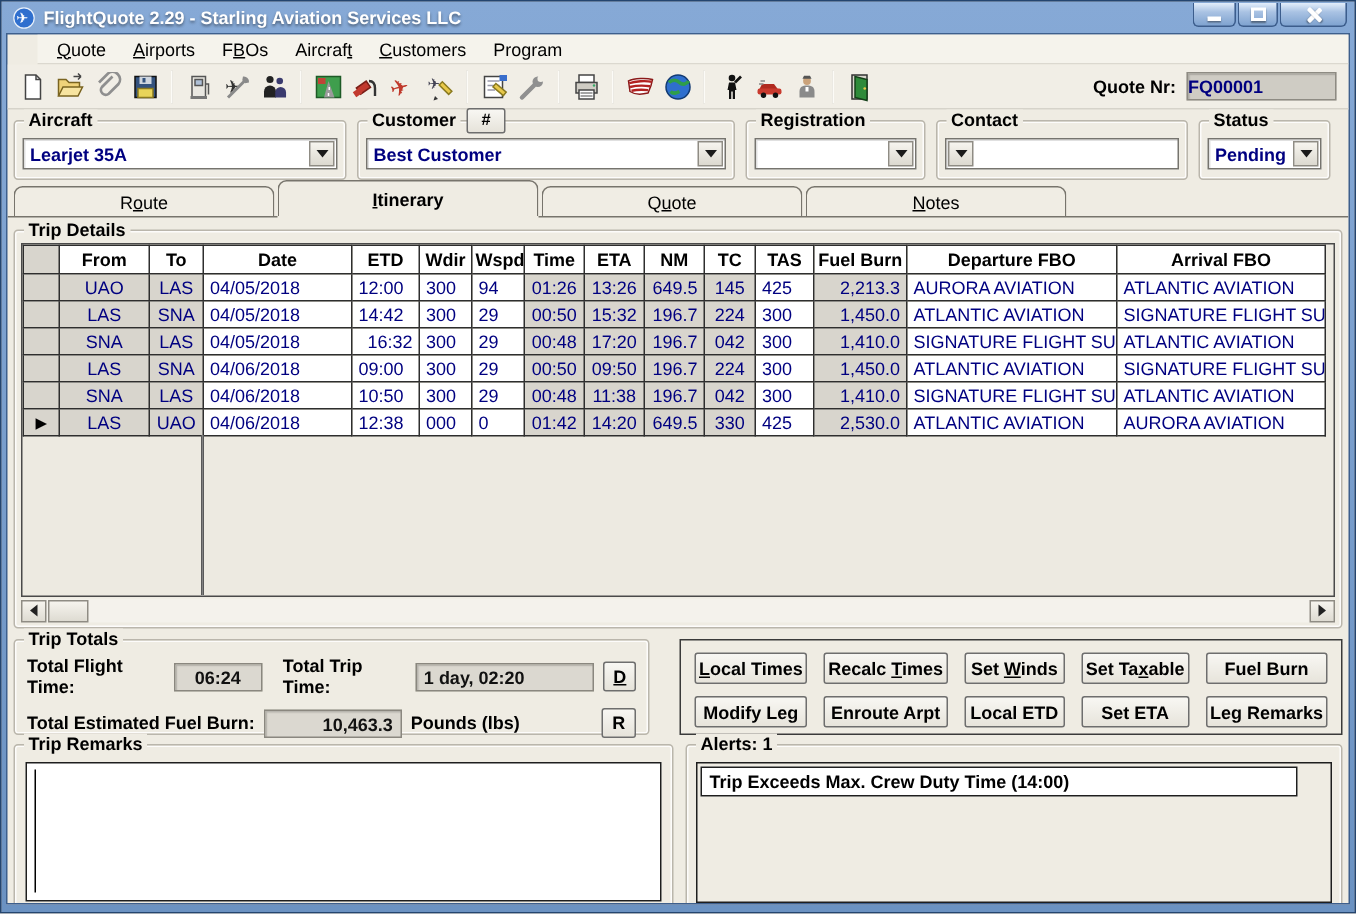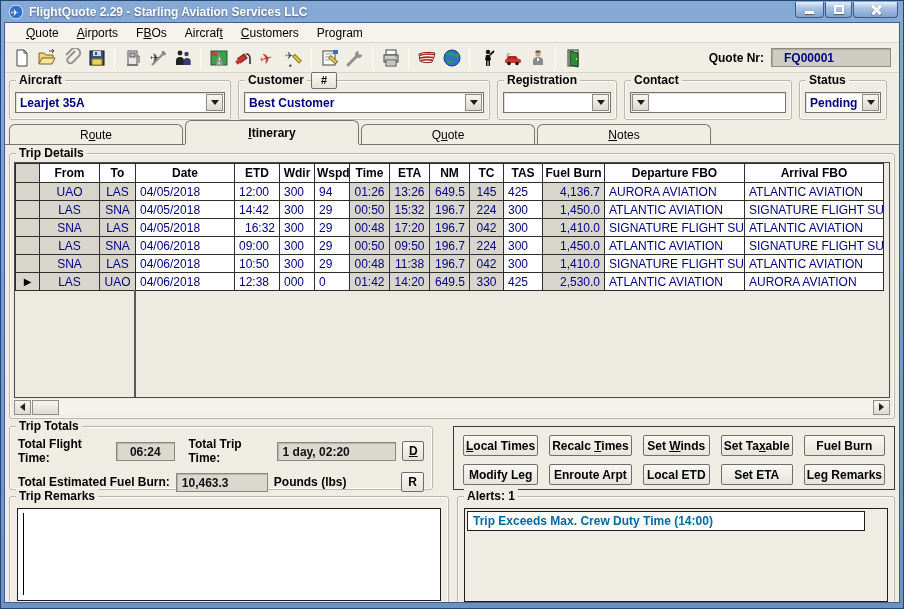--- a/index.html
+++ b/index.html
@@ -21,36 +21,36 @@
   .g-min{ width:9px; height:3px; background:#fff; box-shadow:0 1px 1px rgba(0,0,0,.4); margin-top:5px; }
   .g-max{ width:10px; height:9px; border:2px solid #fff; box-shadow:0 1px 1px rgba(0,0,0,.4); background:transparent; }
   .g-close{ position:relative; width:12px; height:12px; }
   .g-close::before,.g-close::after{ content:""; position:absolute; left:5px; top:0; width:2.5px; height:12px;
     background:#fff; border-radius:1px; box-shadow:0 1px 1px rgba(0,0,0,.35); }
   .g-close::before{ transform:rotate(45deg);} .g-close::after{ transform:rotate(-45deg);}
 
   
   .client { background:#efece3; border:1px solid #3d5f8d; height:581px; overflow:hidden; }
 
-  .menubar { height:20px; display:flex; align-items:center; padding-left:12px;
-    background:#f5f3ec; border-bottom:1px solid #dbd8cf; font-size:12px; color:#000; }
+  .menubar { height:20px; display:flex; align-items:center; padding-left:4px;
+    background:#f5f3ec; border-bottom:1px solid #dbd8cf; font-size:12px; color:#000;margin-left:20px; }
   .menu-item { padding:2px 9px; }
   .accel { text-decoration:underline; }
 
   .toolbar { height:30px; display:flex; align-items:center; padding:2px 8px 2px 4px;
     background:#f1eee6; border-bottom:1px solid #d6d3ca; }
   .toolbar-icons { display:flex; align-items:center; }
   .tool-btn { width:25px; height:25px; display:flex; align-items:center; justify-content:center; }
   .tool-ic { width:20px; height:20px; display:block; }
   .tool-ic svg { display:block; }
   .tool-sep { width:1px; height:22px; background:#c3bfb5; border-right:1px solid #fcfbf7; margin:0 5px; }
   .quote-nr { margin-left:auto; display:flex; align-items:center; gap:7px; font-weight:bold; font-size:12px; }
-  .quote-nr-box { width:120px; height:19px; background:#cfccc4; border:1px solid #8e8b83;
+  .quote-nr-box { width:100px; height:19px; background:#cfccc4; border:1px solid #8e8b83;
     box-shadow:inset 1px 1px 1px rgba(0,0,0,.18); color:#000080; font-weight:bold; font-size:12px;
-    padding:2px 12px; line-height:14px; }
+    padding:2px 0; line-height:14px; }
 
   
   .fieldrow { display:flex; padding:7px 4px 0; gap:7px; height:47px; }
   .gbox { position:relative; border:1px solid #bab6ac; border-radius:3px;
     box-shadow:inset 0 0 0 1px rgba(255,255,255,.85); }
   .glabel { position:absolute; top:-8px; left:6px; background:#efece3; padding:0 3px;
     font-weight:bold; font-size:12px; white-space:nowrap; }
   .gb-aircraft{ width:222px; } .gb-reg{ width:120px; } .gb-cust{ width:252px; }
   .gb-contact{ width:168px; } .gb-status{ width:88px; }
   .fieldrow .gbox { padding:11px 5px 0; }
@@ -96,37 +96,37 @@
   .hscroll .right { margin-left:auto; }
 
   
   .totals-row { display:flex; margin:7px 4px 0; gap:20px; }
   .gb-totals { width:424px; height:64px; padding:10px 8px 4px; }
   .tt-row { display:flex; align-items:center; font-size:12px; font-weight:bold; gap:6px; margin-bottom:7px; }
   .tt-box { background:#dbd8d0; border:1px solid #8a877f; box-shadow:inset 1px 1px 1px rgba(0,0,0,.18);
     height:19px; font-weight:bold; font-size:12px; padding:2px 5px; color:#111; }
   .tt-ft { width:62px; text-align:center; }
   .tt-tt { width:128px; text-align:left; }
-  .tt-fb { width:92px; }
+  .tt-fb { width:92px; text-align:right; }
   .sq-btn { width:23px; height:20px; background:linear-gradient(#f8f7f3,#e6e3da); border:1px solid #6e6e6e;
     border-radius:2px; font-weight:bold; font-size:12px; font-family:"Liberation Sans",sans-serif; margin-left:auto; }
   .sq-btn.u { text-decoration:underline; }
   .legpanel { flex:1; border:1px solid #3a3a3a; padding:8px 9px; display:grid;
     grid-template-columns:repeat(5,1fr); gap:8px 11px; background:#efece3; height:64px; }
   .leg-btn { height:21px; background:linear-gradient(#f8f7f3,#e7e4db); border:1px solid #6e6e6e; border-radius:2px;
     font-weight:bold; font-size:12px; font-family:"Liberation Sans",sans-serif; white-space:nowrap; padding:0 2px; }
 
   
   .bottom-row { display:flex; margin:6px 4px 0; gap:8px; }
   .gb-remarks { width:440px; height:113px; padding:11px 7px 7px; }
   .remarks-box { width:100%; height:100%; background:#fff; border:1px solid #1e1e1e; position:relative; }
   .caret { position:absolute; left:5px; top:4px; width:1px; height:82px; background:#000; }
   .gb-alerts { flex:1; height:113px; padding:11px 6px 6px; }
   .alerts-box { height:100%; border:1px solid #1e1e1e; background:#efece3; padding:2px 2px; }
-  .alert-item { background:#fff; border:1px solid #1e1e1e; height:20px; color:#0369a1; font-weight:bold;
+  .alert-item { background:#fff; border:1px solid #1e1e1e; height:20px; color:#000000; font-weight:bold;
     font-size:12px; padding:2px 5px; width:calc(100% - 20px); white-space:nowrap; overflow:hidden; }
 </style>
 </head>
 <body>
 
 <div class="window">
   <div class="titlebar">
     <span class="app-icon">
       <svg width="16" height="16" viewBox="0 0 20 20">
           <circle cx="10" cy="10" r="8.5" fill="#2f6fce" stroke="#e8f0fa"></circle>
@@ -473,21 +473,21 @@
                 <td class="shaded" style="text-align: center;">LAS</td>
                 <td class="white" style="text-align: left;">04/05/2018</td>
                 <td class="white" style="text-align: left;">12:00</td>
                 <td class="white" style="text-align: left;">300</td>
                 <td class="white" style="text-align: left;">94</td>
                 <td class="shaded" style="text-align: center;">01:26</td>
                 <td class="shaded" style="text-align: center;">13:26</td>
                 <td class="shaded" style="text-align: right;">649.5</td>
                 <td class="shaded" style="text-align: center;">145</td>
                 <td class="white" style="text-align: left;">425</td>
-                <td class="shaded" style="text-align: right;">4,136.7</td>
+                <td class="shaded" style="text-align: right;">2,213.3</td>
                 <td class="white" style="text-align: left;">AURORA AVIATION</td>
                 <td class="white" style="text-align: left;">ATLANTIC AVIATION</td>
               </tr>
               <tr>
                 <td class="selcell"></td>
                 <td class="shaded" style="text-align: center;">LAS</td>
                 <td class="shaded" style="text-align: center;">SNA</td>
                 <td class="white" style="text-align: left;">04/05/2018</td>
                 <td class="white" style="text-align: left;">14:42</td>
                 <td class="white" style="text-align: left;">300</td>

